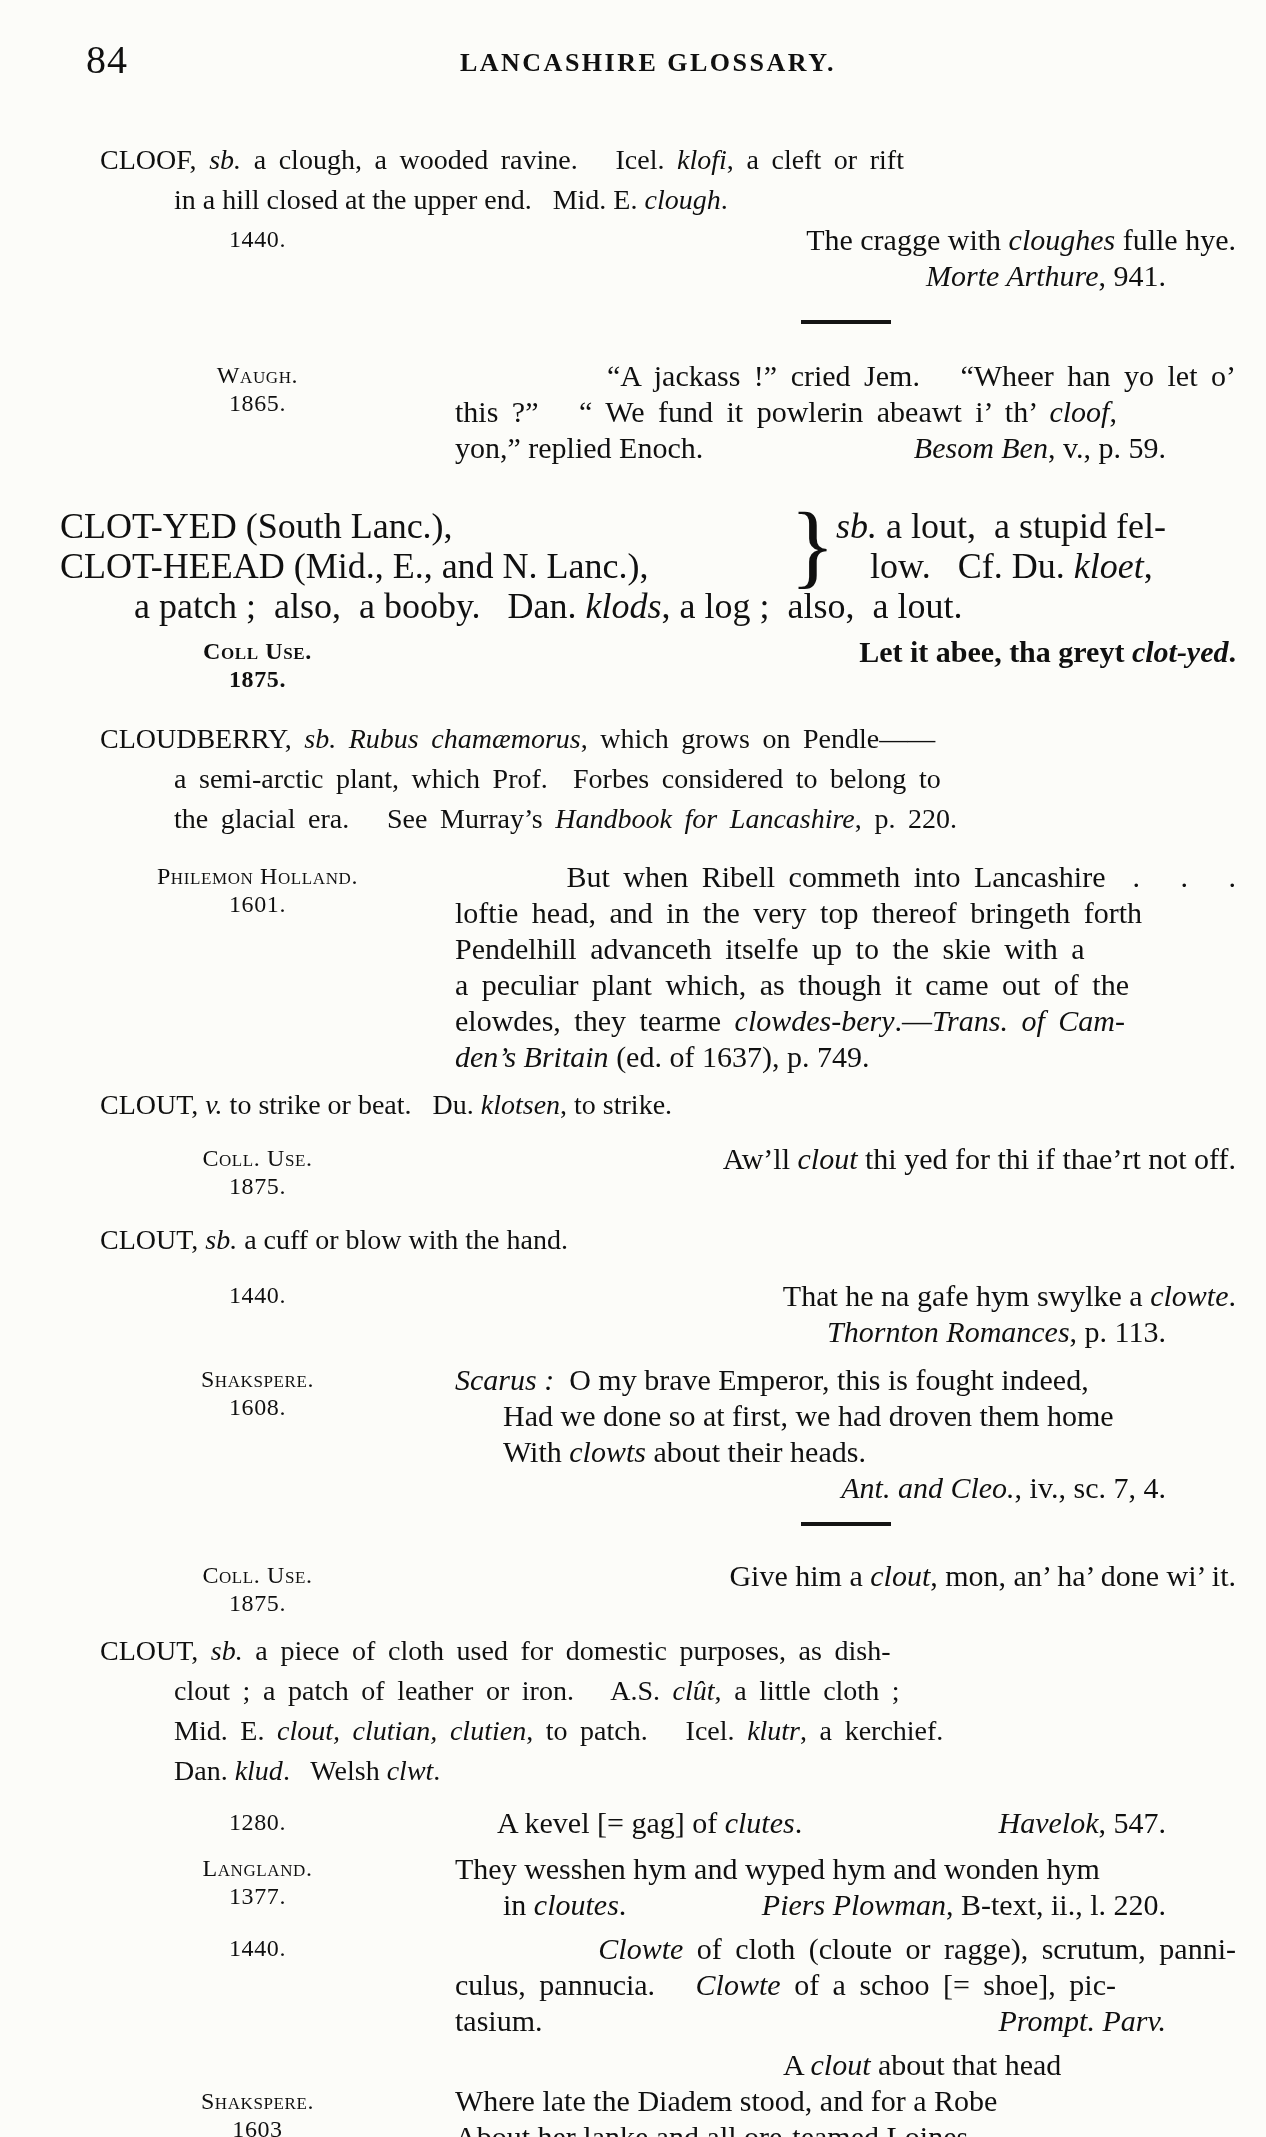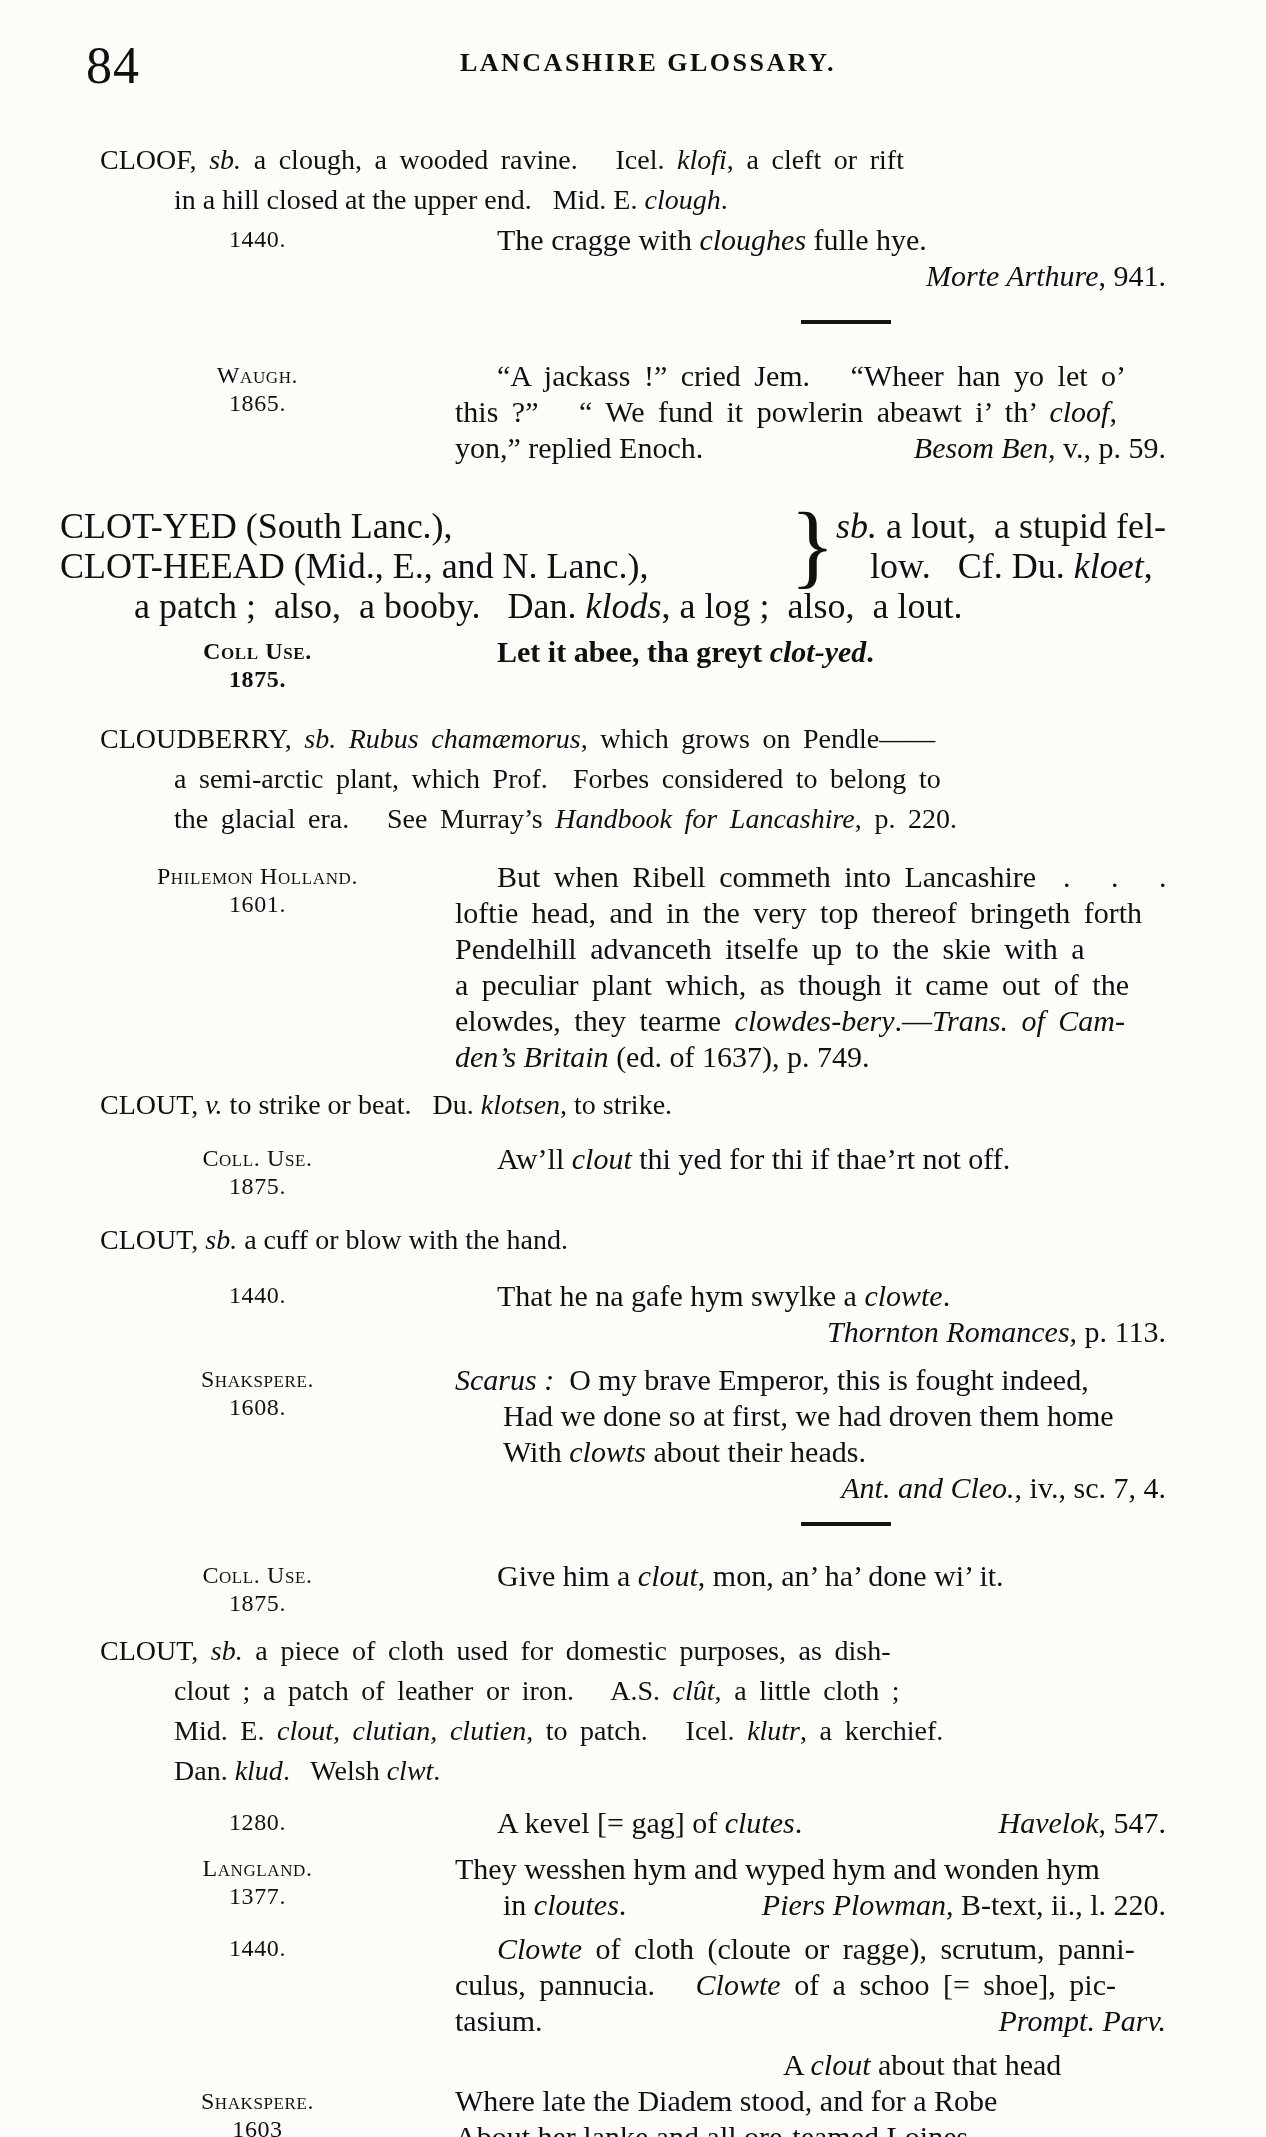--- a/index.html
+++ b/index.html
@@ -1,33 +1,33 @@
 <!DOCTYPE html>
 <html><head>
 <meta charset="utf-8">
 <style>
   html,body{margin:0;padding:0;background:#e8e8e4;}
   .page{position:relative;width:1266px;height:2137px;margin:0 auto;background:#fcfcf9;
         font-family:"Liberation Serif", serif;color:#101010;box-sizing:border-box;
         padding:44px 30px 0 60px;overflow:hidden;}
   .page-header{position:relative;height:46px;}
-  .page-number{position:absolute;left:26px;top:-8px;font-size:52px;letter-spacing:1px;text-align:center;}
+  .page-number{position:absolute;left:26px;top:-8px;font-size:40px;letter-spacing:1px;text-align:center;}
   .page-title{text-align:center;font-size:26px;font-weight:bold;letter-spacing:2.5px;padding-top:4px;}
 
   .entry{font-size:28px;line-height:40px;margin-left:40px;}
   .line{white-space:pre;}
   .it{font-style:italic;}
   .hang{padding-left:74px;}
   .j{word-spacing:0.2em;}
 
   .cit{display:flex;}
   .cit-label{width:395px;flex:none;text-align:center;font-variant:small-caps;
              font-size:24px;line-height:28px;letter-spacing:0.6px;padding-top:3px;}
   .cit-body{flex:1;font-size:30px;line-height:36px;}
-  .in1{padding-left:42px;}
+  .in1{padding-left:42px;text-align:right;}
   .vin{padding-left:48px;}
   .far{padding-left:328px;}
   .attr-row{display:flex;justify-content:space-between;padding-right:70px;}
   .attr-row .attr{white-space:pre;}
   .label-offset .cit-label{padding-top:40px;}
 
   .divider{padding-left:395px;text-align:center;}
   .divider-bar{display:inline-block;width:90px;height:4px;background:#141414;}
 
   .brace-entry{font-size:36px;line-height:40px;}

